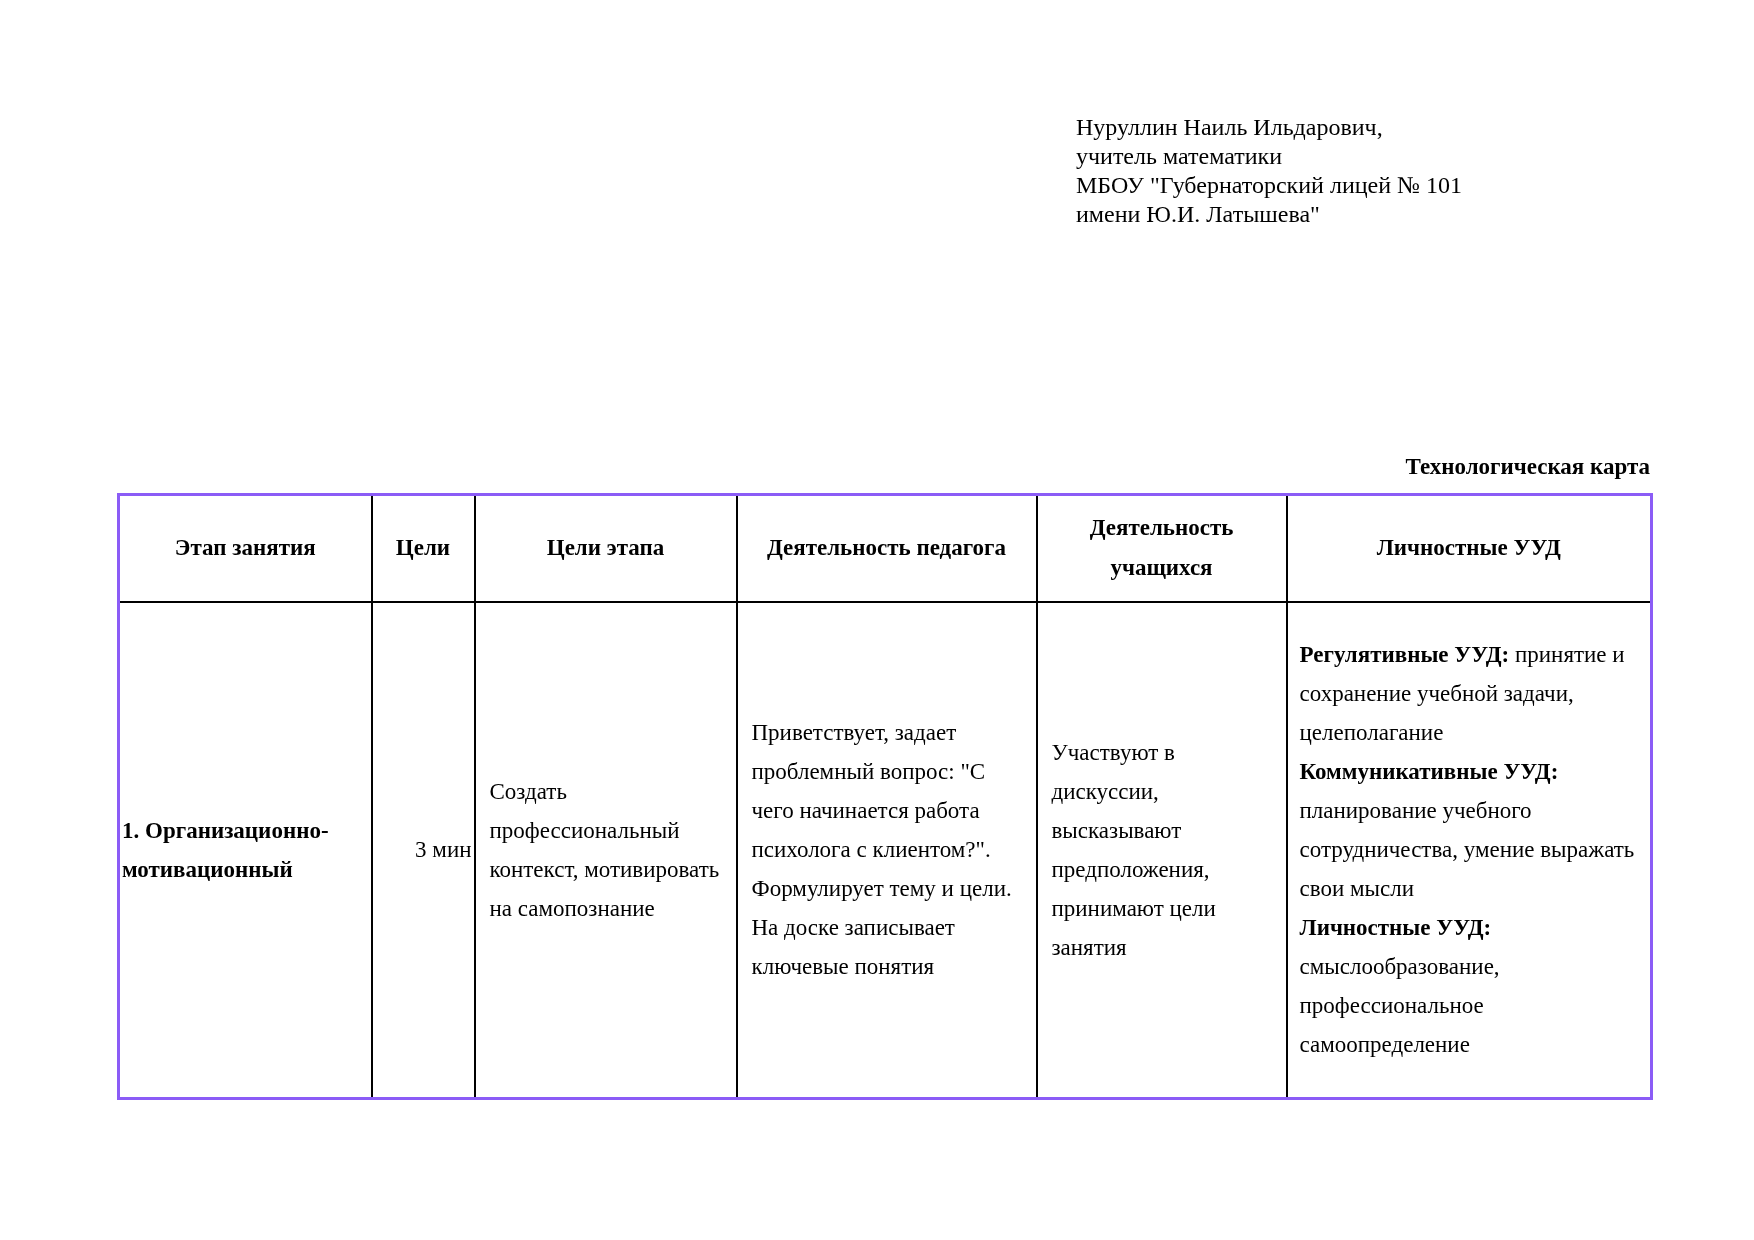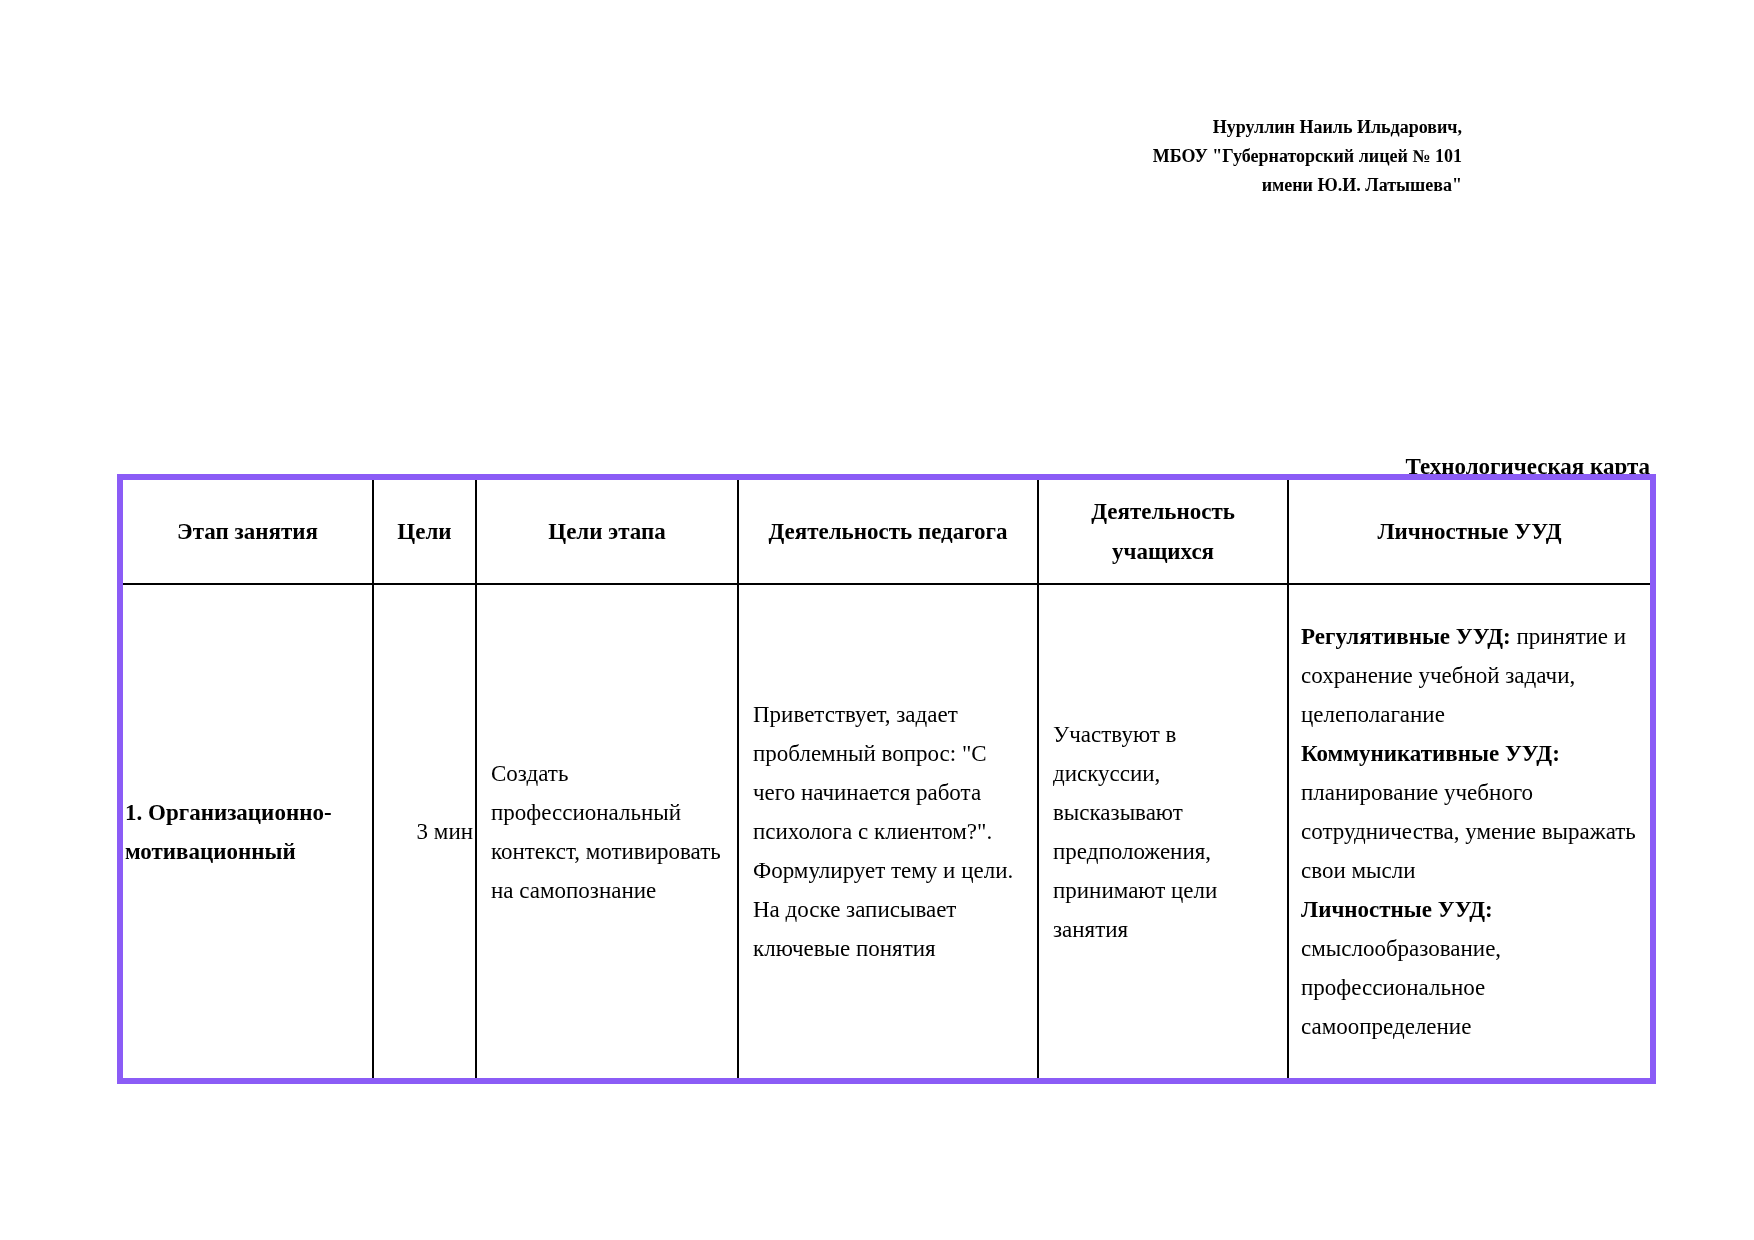--- a/index.html
+++ b/index.html
@@ -12,23 +12,23 @@
     position: relative;
     width: 1754px;
     height: 1240px;
     background: #ffffff;
     overflow: hidden;
   }
   .author-block {
     position: absolute;
     top: 113px;
     right: 292px;
-    text-align: right;
-    font-weight: bold;
-    font-size: 18px;
+    text-align: left;
+    font-weight: normal;
+    font-size: 24px;
     line-height: 29px;
     white-space: nowrap;
   }
   .doc-title {
     position: absolute;
     top: 317px;
     left: 117px;
     width: 1533px;
     text-align: center;
     font-weight: bold;
@@ -41,26 +41,26 @@
     top: 452px;
     left: 117px;
     width: 1533px;
     text-align: right;
     font-weight: bold;
     font-size: 23px;
     line-height: 30px;
   }
   table.tech-table {
     position: absolute;
-    top: 474px;
+    top: 493px;
     left: 117px;
     width: 1533px;
     border-collapse: collapse;
     table-layout: fixed;
-    border: 6px solid #8b5cf6;
+    border: 3px solid #8b5cf6;
     padding-left: 28px;
   }
   .tech-table th, .tech-table td {
     border: 2px solid #000000;
     vertical-align: middle;
   }
   .tech-table thead tr { height: 107px; }
   .tech-table tbody tr { height: 497px; }
   .tech-table th {
     font-weight: bold;
@@ -87,20 +87,21 @@
   td.uud-cell p { margin: 0; }
   td.uud-cell b { font-weight: bold; margin-top: 8px; }
 </style>
 </head>
 <body>
 
 <div class="page">
 
   <div class="author-block">
     <div>Нуруллин Наиль Ильдарович,</div>
+    <div>учитель математики</div>
     <div>МБОУ "Губернаторский лицей № 101</div>
     <div>имени Ю.И. Латышева"</div>
   </div>
 
 
   <div class="section-title">Технологическая карта</div>
 
   <table class="tech-table">
     <colgroup>
       <col style="width:253px">

